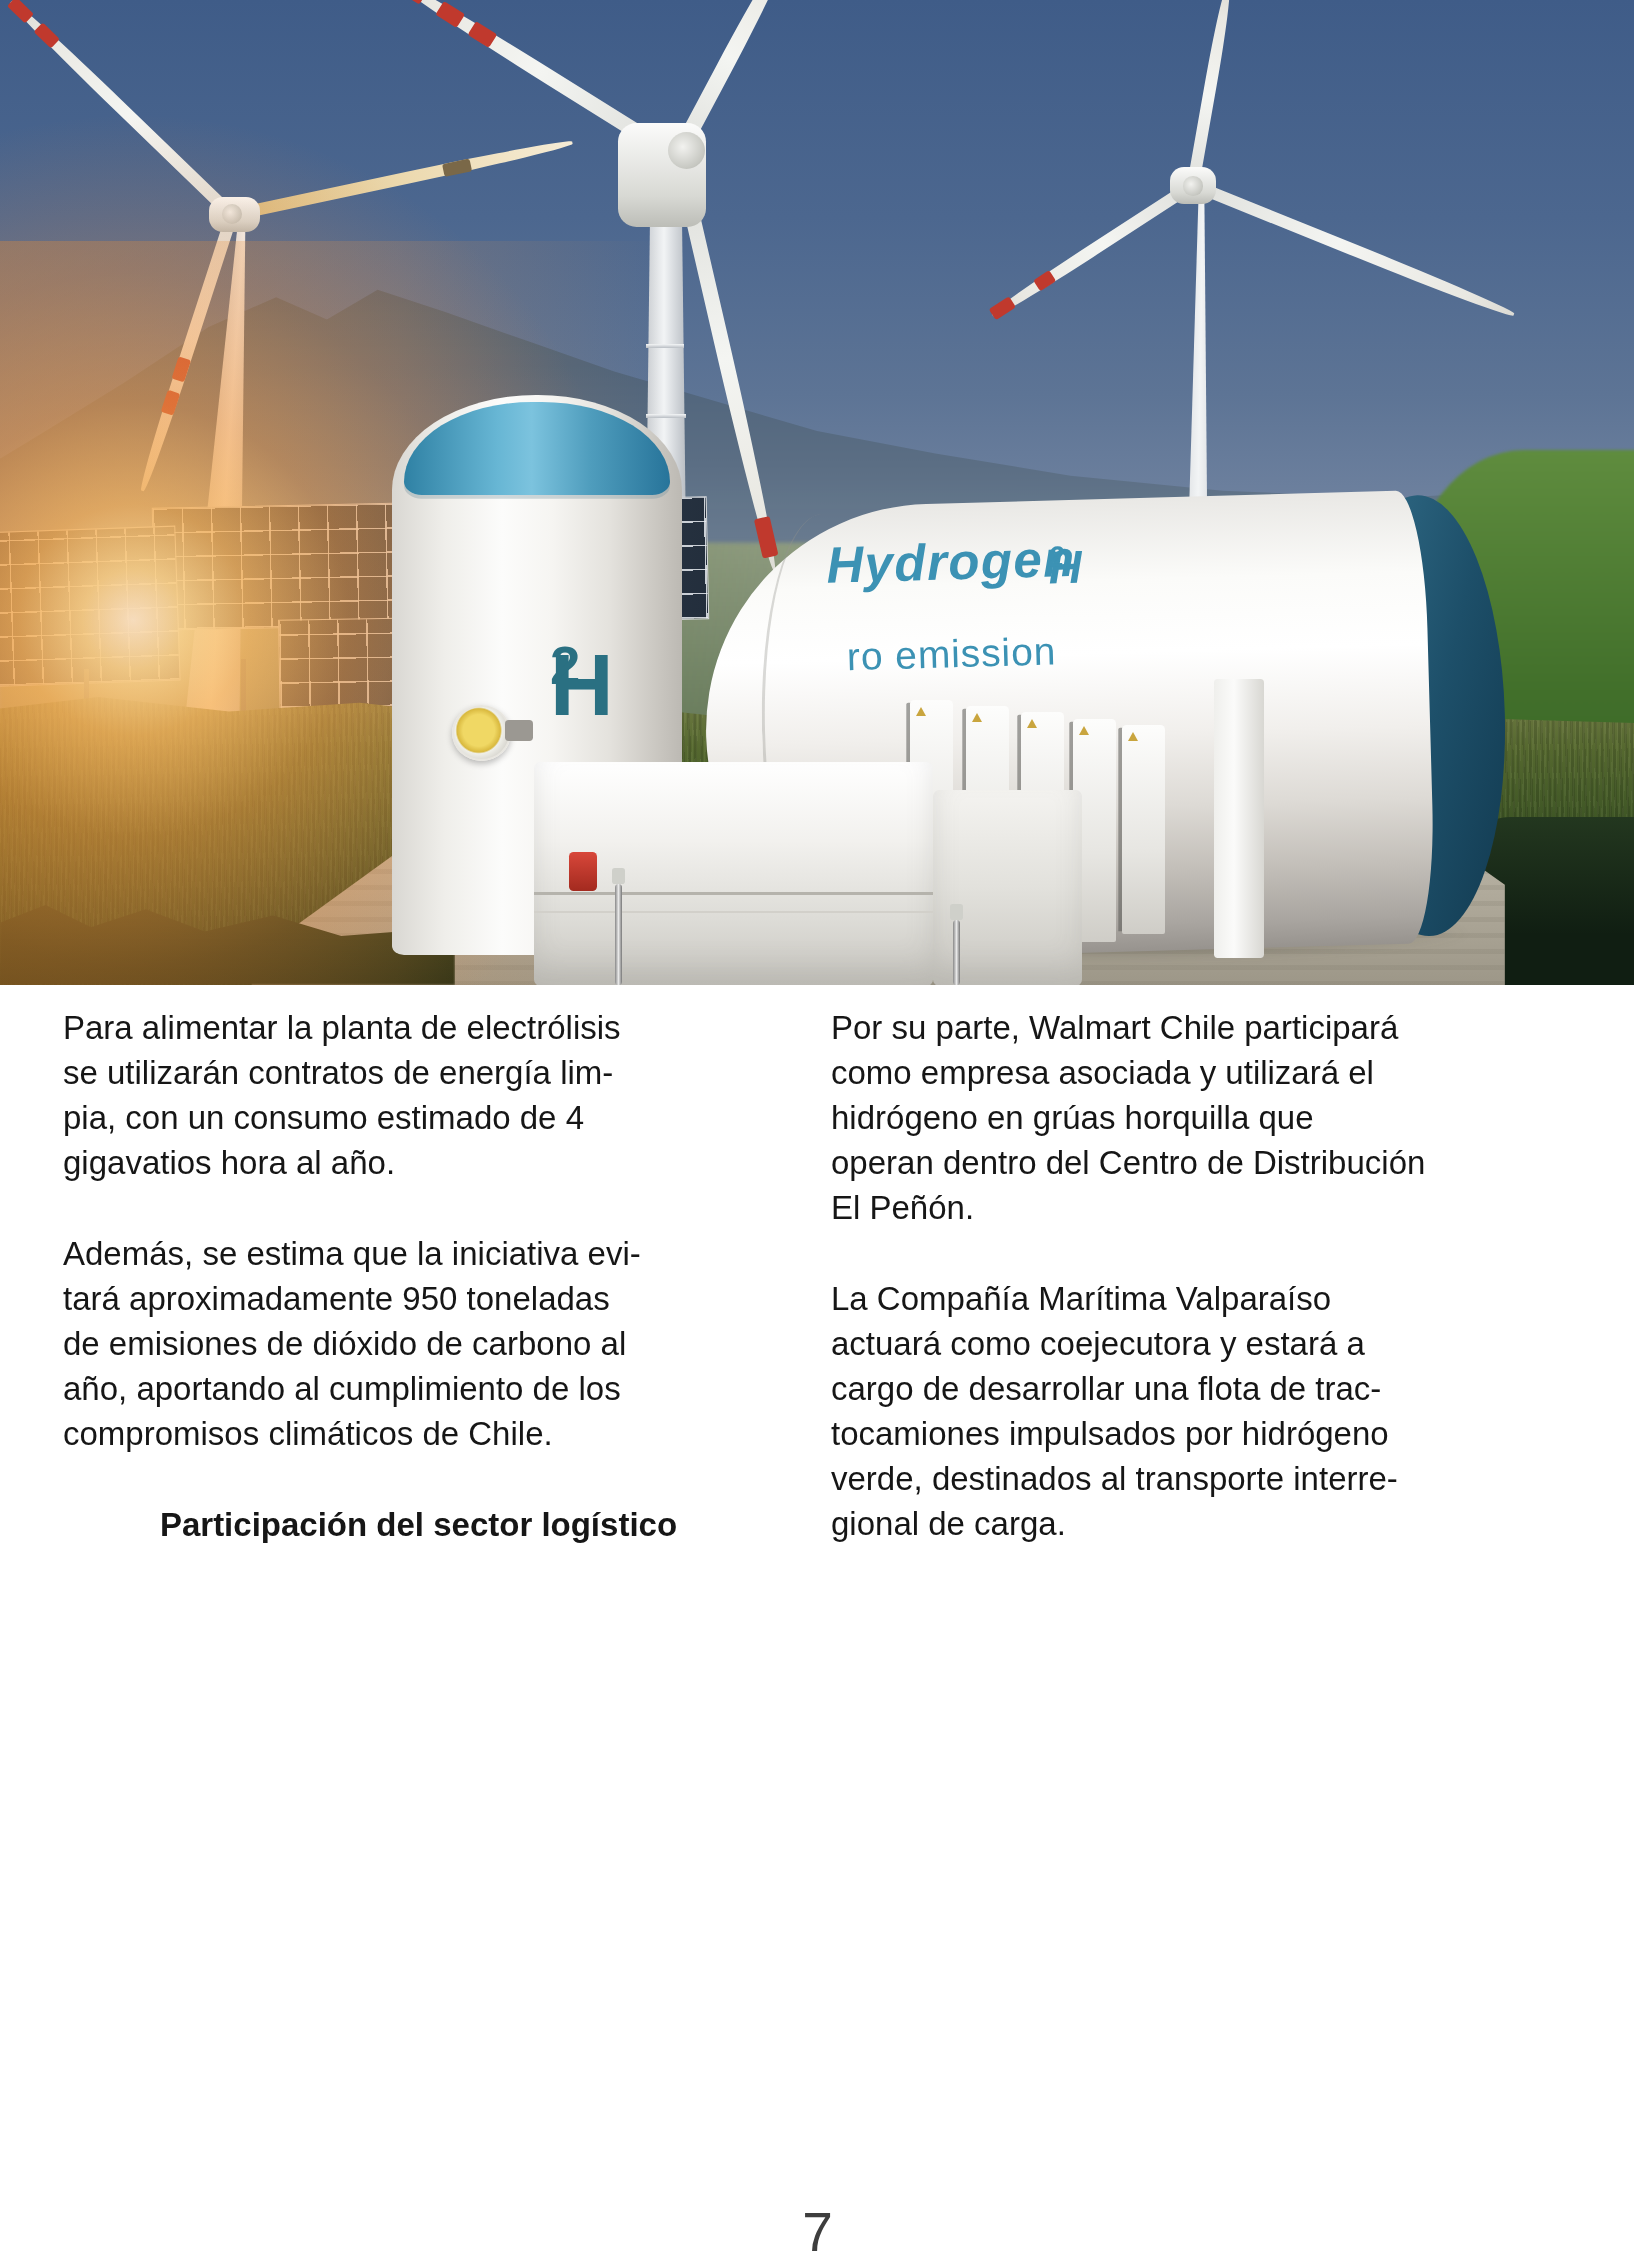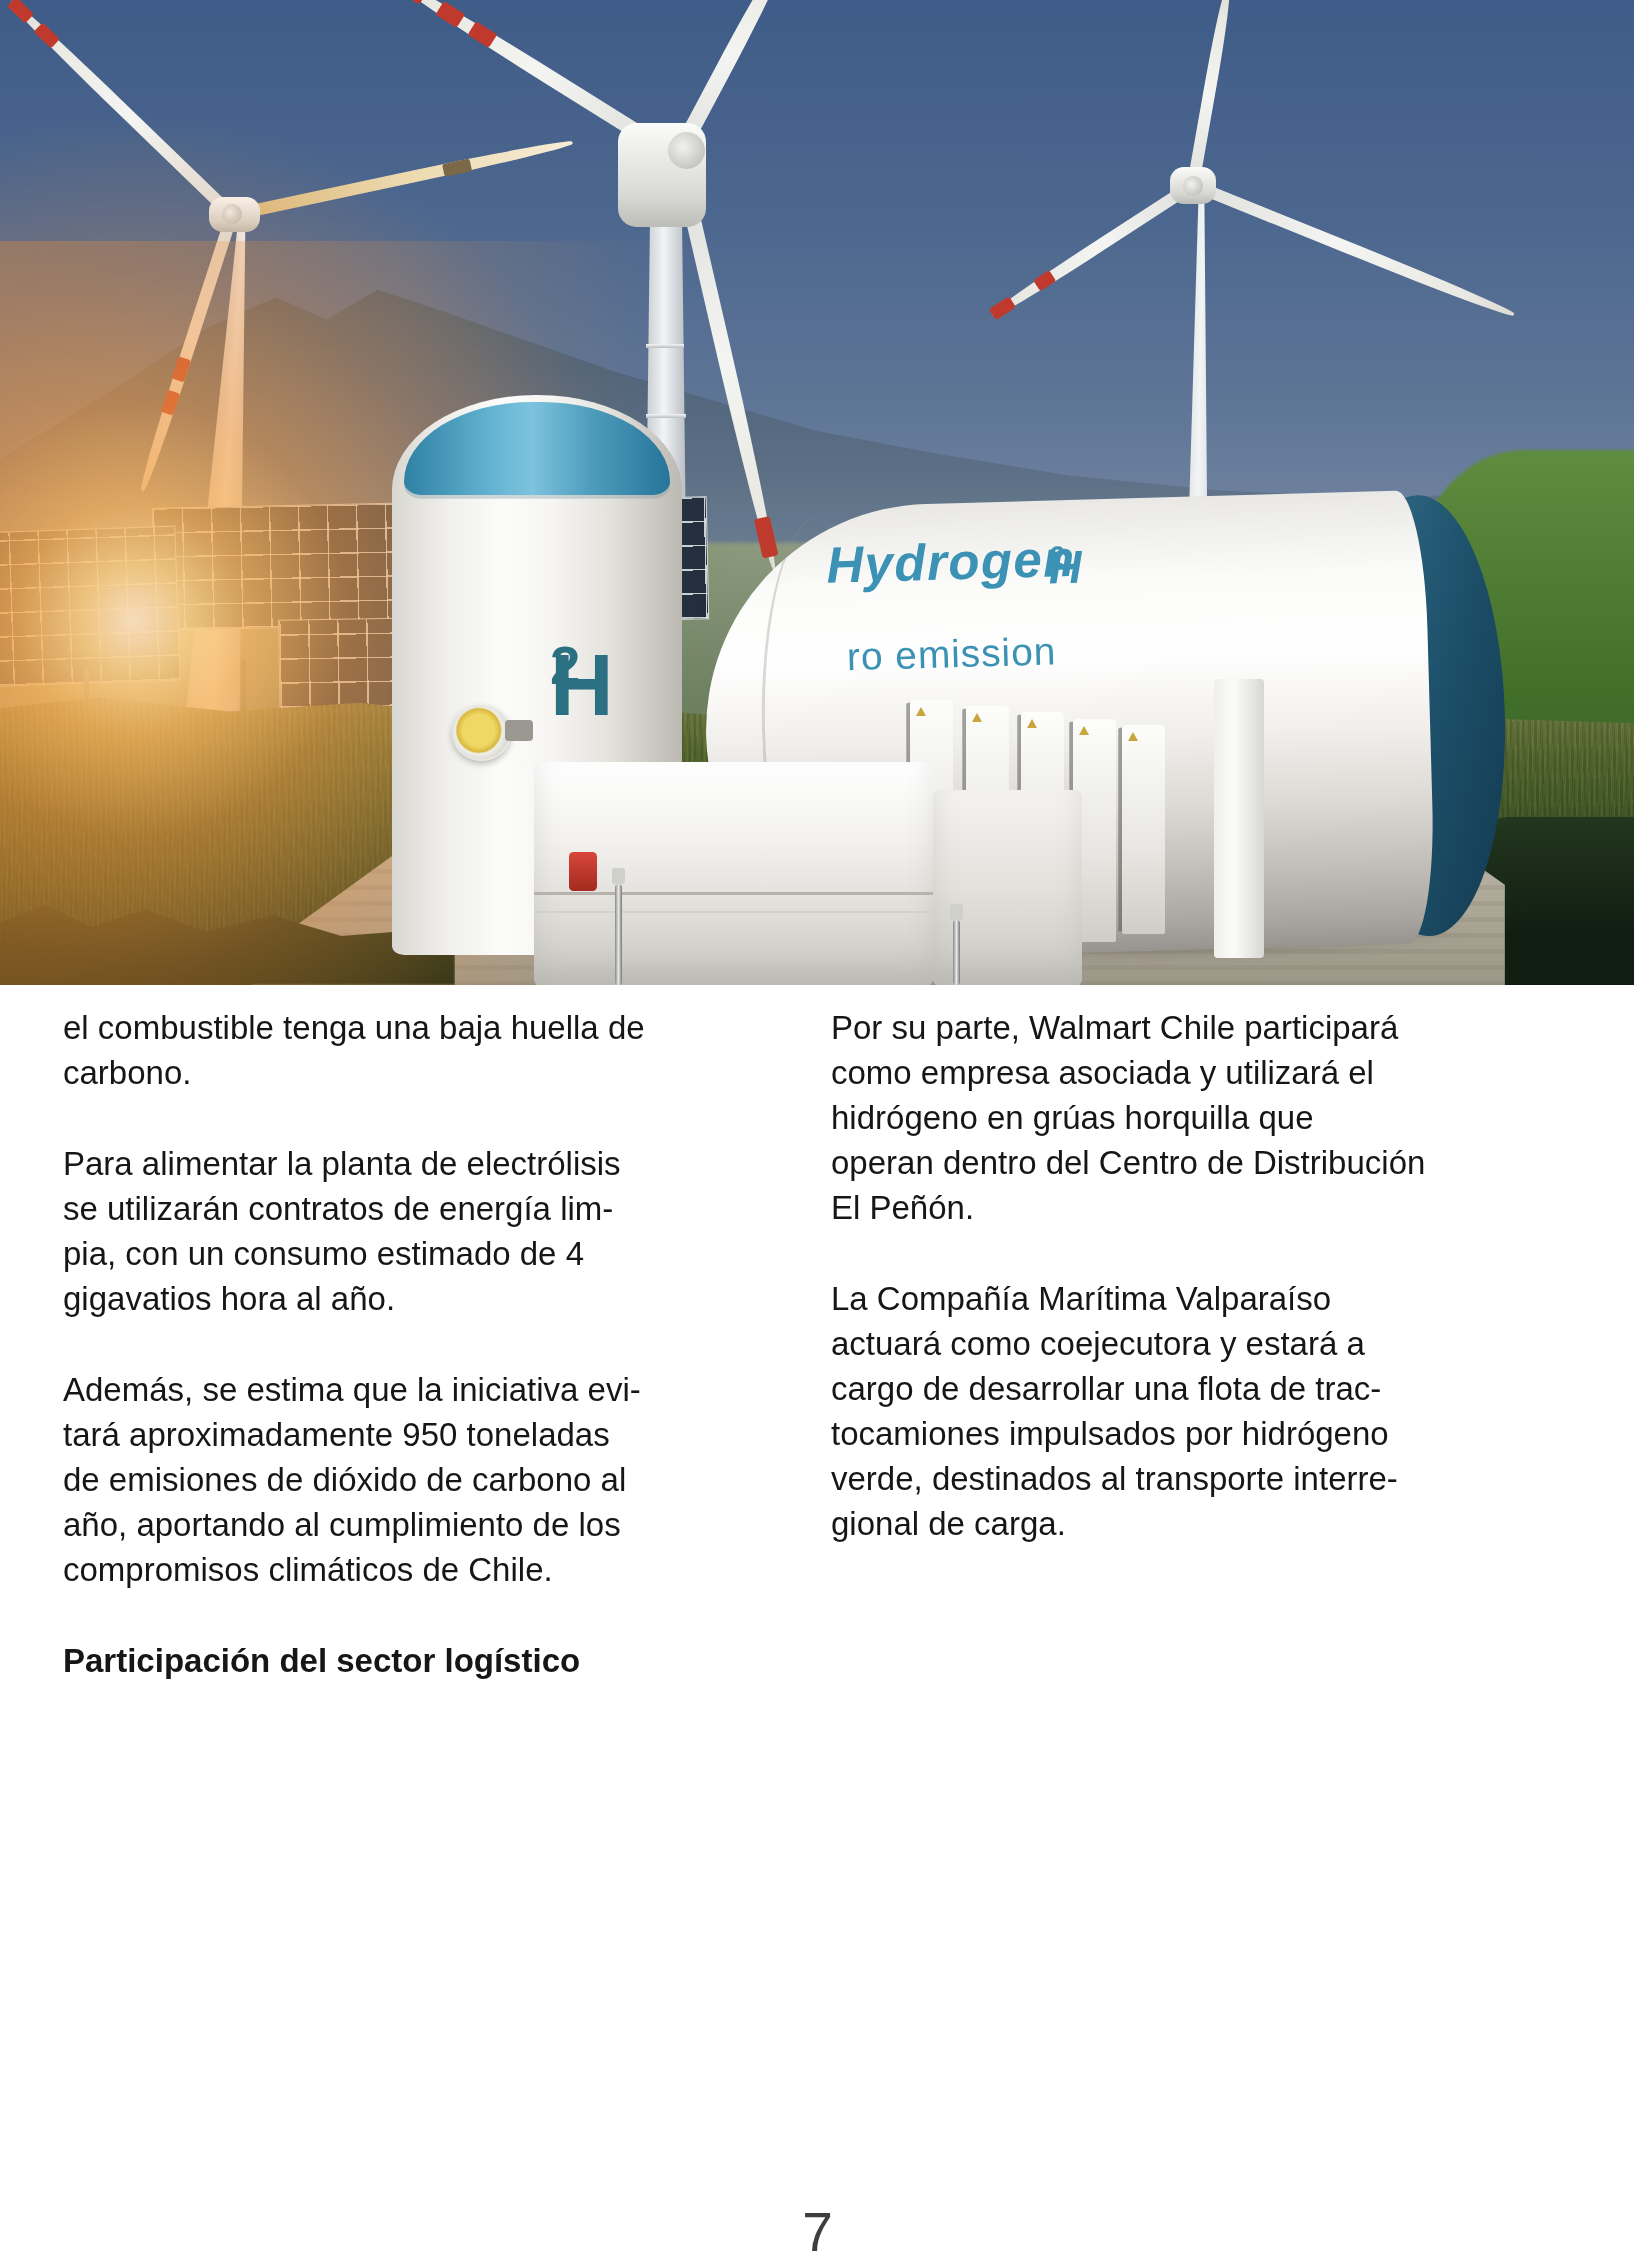--- a/index.html
+++ b/index.html
@@ -124,21 +124,21 @@
   .rod{width:7.4px;z-index:10;border-radius:3.7px;
      background:linear-gradient(90deg,#888,#e8e8e8 50%,#777);}
   .rod::before{content:"";position:absolute;left:-2.8px;top:-16px;width:13px;height:16px;
      background:#cfd0ca;border-radius:2.8px;}
 
   
   .col{position:absolute;top:1005px;font-size:33px;line-height:45px;}
   .col-left{left:63px;width:711px;}
   .col-right{left:831px;width:743px;}
   .col p{margin:0 0 46px 0;white-space:pre;}
-  .col h2{margin:0 0 30px 0;font-size:33px;line-height:45px;font-weight:bold;text-align:left;white-space:pre;}
+  .col h2{margin:0 0 30px 0;font-size:33px;line-height:45px;font-weight:bold;text-align:center;white-space:pre;}
   .page-number{position:absolute;left:0;right:0;top:2200px;text-align:center;
      font-size:55px;color:#3e3e3e;}
 </style>
 </head>
 <body>
 
 <div class="page">
 
   <div class="photo">
     <div class="mountain-far"></div>
@@ -239,22 +239,20 @@
     <div class="rod" style="left:615px;top:884px;height:101px;"></div>
     <div class="rod" style="left:953px;top:920px;height:65px;"></div>
 
     <div class="grass-tufts"></div>
     <div class="sun-glow"></div>
     <div class="warm-haze"></div>
   </div>
 
   <main class="article">
     <section class="col col-left">
-      <p>el combustible tenga una baja huella de
-carbono.</p>
       <p>Para alimentar la planta de electrólisis
 se utilizarán contratos de energía lim-
 pia, con un consumo estimado de 4
 gigavatios hora al año.</p>
       <p>Además, se estima que la iniciativa evi-
 tará aproximadamente 950 toneladas
 de emisiones de dióxido de carbono al
 año, aportando al cumplimiento de los
 compromisos climáticos de Chile.</p>
       <h2>Participación del sector logístico</h2>

